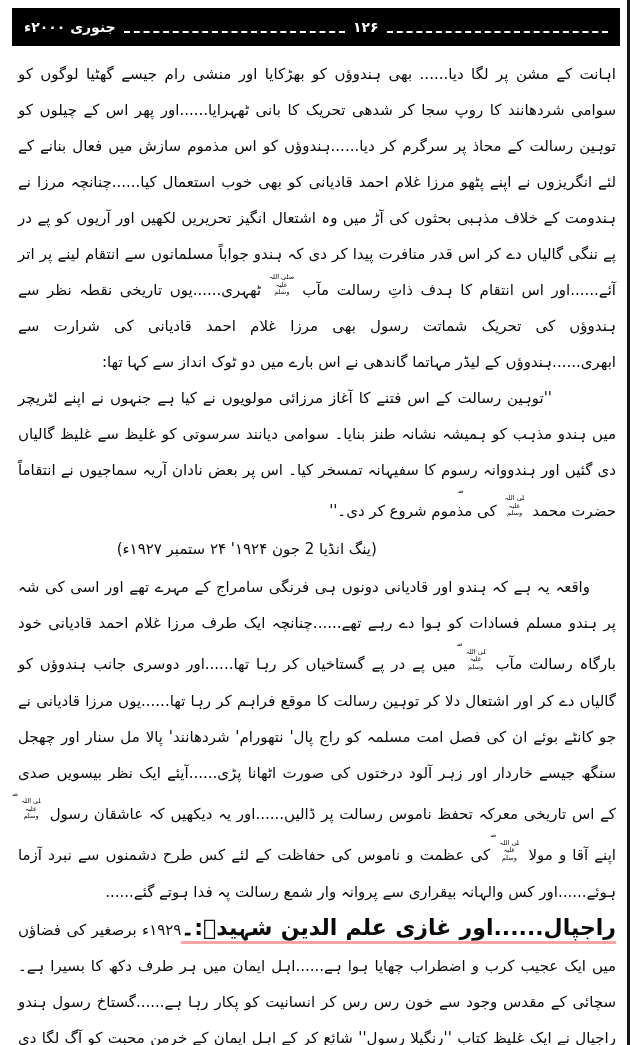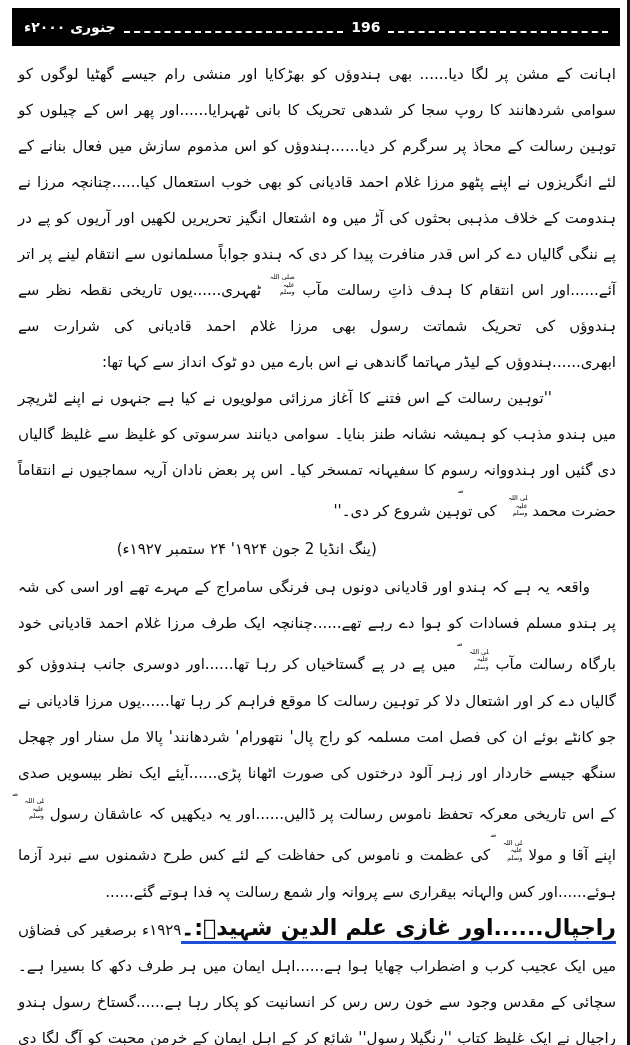--- a/index.html
+++ b/index.html
@@ -57,47 +57,47 @@
   .p-indent { text-indent: 64px; }
   .p-indent-sm { text-indent: 26px; }
   .p-cite {
     text-align: right;
     padding-right: 40%;
     line-height: 40px;
   }
   .heading {
     font-weight: bold;
     font-size: 22px;
-    border-bottom: 3px solid #1d4ed8;
+    border-bottom: 3px solid #fca5a5;
     padding-bottom: 1px;
   }
   .pbuh {
     display: inline-block;
     width: 26px;
     font-size: 6.5px;
     line-height: 1.15;
-    text-align: right;
+    text-align: center;
     vertical-align: 1px;
     white-space: normal;
     overflow-wrap: break-word;
   }
 </style>
 </head>
 <body>
 
 <div class="page">
   <div class="scan-edge-right"></div>
 
   <div class="header-bar">
     <span class="dash-fill"></span>
-    <span class="label">196</span>
+    <span class="label">۱۲۶</span>
     <span class="dash-fill"></span>
     <span class="label">جنوری ۲۰۰۰ء</span>
   </div>
 
   <div class="content">
       <div class="para"><span>اہانت کے مشن پر لگا دیا...... بھی ہندوؤں کو بھڑکایا اور منشی رام جیسے گھٹیا لوگوں کو سوامی شردھانند کا روپ سجا کر شدھی تحریک کا بانی ٹھہرایا......اور پھر اس کے چیلوں کو توہین رسالت کے محاذ پر سرگرم کر دیا......ہندوؤں کو اس مذموم سازش میں فعال بنانے کے لئے انگریزوں نے اپنے پٹھو مرزا غلام احمد قادیانی کو بھی خوب استعمال کیا......چنانچہ مرزا نے ہندومت کے خلاف مذہبی بحثوں کی آڑ میں وہ اشتعال انگیز تحریریں لکھیں اور آریوں کو پے در پے ننگی گالیاں دے کر اس قدر منافرت پیدا کر دی کہ ہندو جواباً مسلمانوں سے انتقام لینے پر اتر آئے......اور اس انتقام کا ہدف ذاتِ رسالت مآب </span><span class="pbuh">صلی اللہ علیہ وسلم</span><span> ٹھہری......یوں تاریخی نقطہ نظر سے ہندوؤں کی تحریک شماتت رسول بھی مرزا غلام احمد قادیانی کی شرارت سے ابھری......ہندوؤں کے لیڈر مہاتما گاندھی نے اس بارے میں دو ٹوک انداز سے کہا تھا:</span></div>
-      <div class="para p-indent"><span>''توہین رسالت کے اس فتنے کا آغاز مرزائی مولویوں نے کیا ہے جنہوں نے اپنے لٹریچر میں ہندو مذہب کو ہمیشہ نشانہ طنز بنایا۔ سوامی دیانند سرسوتی کو غلیظ سے غلیظ گالیاں دی گئیں اور ہندووانہ رسوم کا سفیہانہ تمسخر کیا۔ اس پر بعض نادان آریہ سماجیوں نے انتقاماً حضرت محمد </span><span class="pbuh">صلی اللہ علیہ وسلم</span><span> کی توہین شروع کر دی۔''</span></div>
+      <div class="para p-indent"><span>''توہین رسالت کے اس فتنے کا آغاز مرزائی مولویوں نے کیا ہے جنہوں نے اپنے لٹریچر میں ہندو مذہب کو ہمیشہ نشانہ طنز بنایا۔ سوامی دیانند سرسوتی کو غلیظ سے غلیظ گالیاں دی گئیں اور ہندووانہ رسوم کا سفیہانہ تمسخر کیا۔ اس پر بعض نادان آریہ سماجیوں نے انتقاماً حضرت محمد </span><span class="pbuh">صلی اللہ علیہ وسلم</span><span> کی مذموم شروع کر دی۔''</span></div>
       <div class="para p-cite"><span>(ینگ انڈیا 2 جون ۱۹۲۴' ۲۴ ستمبر ۱۹۲۷ء)</span></div>
       <div class="para p-indent-sm"><span>واقعہ یہ ہے کہ ہندو اور قادیانی دونوں ہی فرنگی سامراج کے مہرے تھے اور اسی کی شہ پر ہندو مسلم فسادات کو ہوا دے رہے تھے......چنانچہ ایک طرف مرزا غلام احمد قادیانی خود بارگاہ رسالت مآب </span><span class="pbuh">صلی اللہ علیہ وسلم</span><span> میں پے در پے گستاخیاں کر رہا تھا......اور دوسری جانب ہندوؤں کو گالیاں دے کر اور اشتعال دلا کر توہین رسالت کا موقع فراہم کر رہا تھا......یوں مرزا قادیانی نے جو کانٹے بوئے ان کی فصل امت مسلمہ کو راج پال' نتھورام' شردھانند' پالا مل سنار اور چھجل سنگھ جیسے خاردار اور زہر آلود درختوں کی صورت اٹھانا پڑی......آیئے ایک نظر بیسویں صدی کے اس تاریخی معرکہ تحفظ ناموس رسالت پر ڈالیں......اور یہ دیکھیں کہ عاشقان رسول </span><span class="pbuh">صلی اللہ علیہ وسلم</span><span> اپنے آقا و مولا </span><span class="pbuh">صلی اللہ علیہ وسلم</span><span> کی عظمت و ناموس کی حفاظت کے لئے کس طرح دشمنوں سے نبرد آزما ہوئے......اور کس والہانہ بیقراری سے پروانہ وار شمع رسالت پہ فدا ہوتے گئے......</span></div>
       <div class="para"><span class="heading">راجپال......اور غازی علم الدین شہیدؒ:۔</span><span>۱۹۲۹ء برصغیر کی فضاؤں میں ایک عجیب کرب و اضطراب چھایا ہوا ہے......اہل ایمان میں ہر طرف دکھ کا بسیرا ہے۔ سچائی کے مقدس وجود سے خون رس رس کر انسانیت کو پکار رہا ہے......گستاخ رسول ہندو راجپال نے ایک غلیظ کتاب ''رنگیلا رسول'' شائع کر کے اہل ایمان کے خرمن محبت کو آگ لگا دی ہے......ہر مسلمان تڑپ رہا ہے......انسانیت کی قدریں مضمحل اور تہذیب کا دامن تار تار ہے......شرافت کی پلکیں بوجھل ہیں اور وفا کے آنسو بہہ رہے ہیں......سوچنے والا ہر ذہن مفلوج ہے اور احساس کی چنگاریاں سلگ رہی ہیں......پھر کیا ہوا......دیکھتے ہی دیکھتے یہ چنگاریاں عشق رسول </span></div>
     </div>
 </div>
 
 </body></html>

